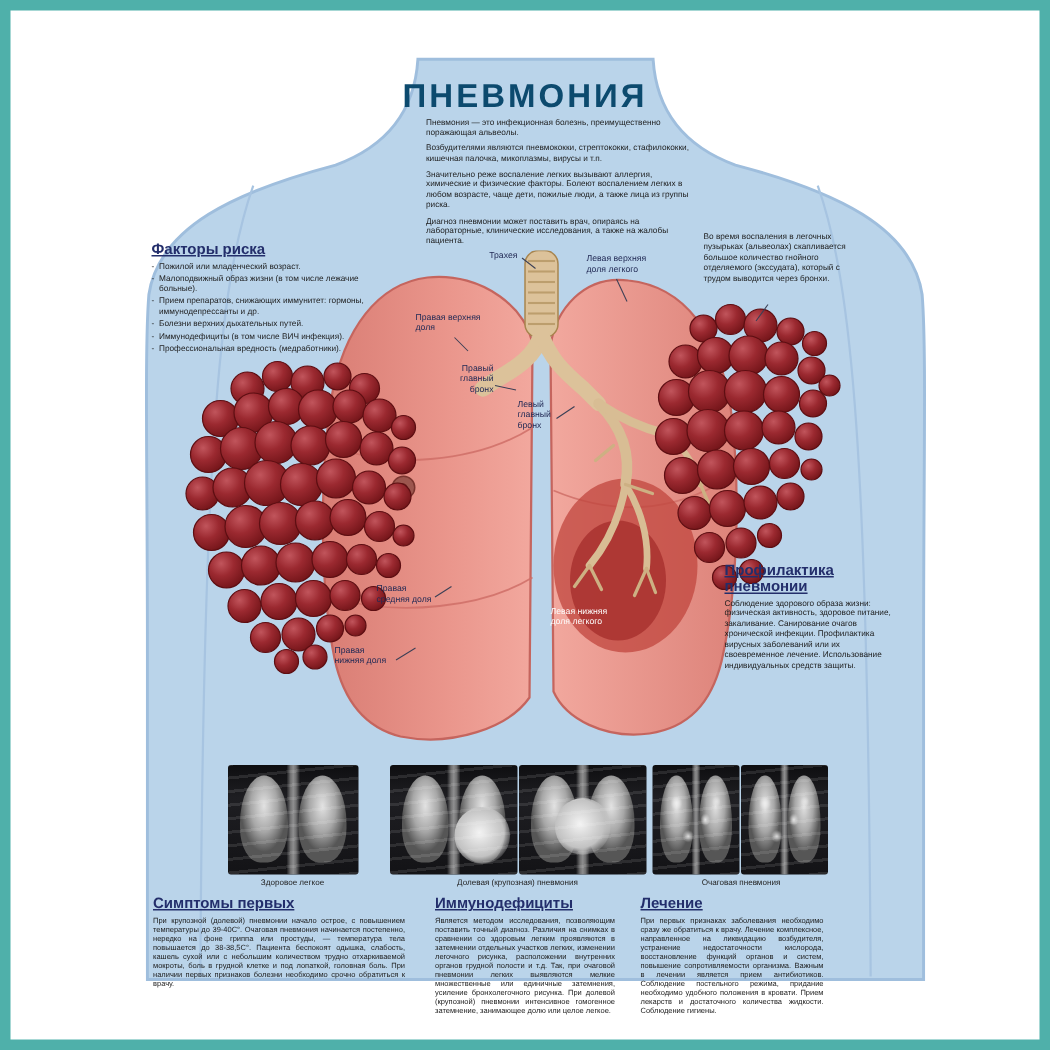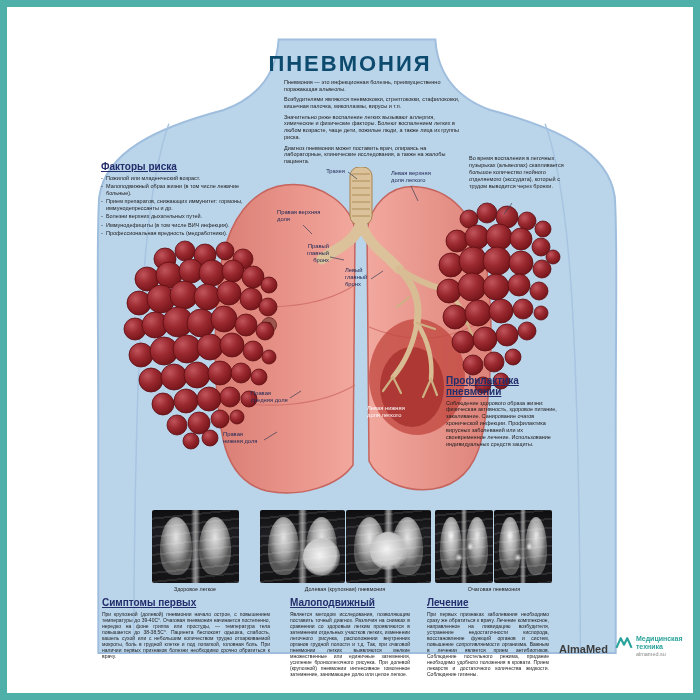--- a/index.html
+++ b/index.html
@@ -11,21 +11,21 @@
   .title{position:absolute;left:0;right:0;top:44px;margin:0;text-align:center;font-size:22px;font-weight:bold;letter-spacing:2px;color:#0c4a6e;z-index:3;}
   .smalltext{font-size:5.5px;line-height:1.25;color:#1c1c1c;}
   .intro{position:absolute;left:277px;top:72px;width:178px;z-index:3;}
   .intro p{margin:0 0 3.5px;}
   .risk{position:absolute;left:94px;top:154px;width:164px;z-index:1;}
   .sec-title{font-size:10px;font-weight:bold;color:#232e6b;margin:0 0 2.5px;text-decoration:underline;}
   .risk ul{margin:0;padding:0;list-style:none;}
   .risk li{margin:0 0 1.5px;padding-left:5px;position:relative;}
   .risk li::before{content:"-";position:absolute;left:0;top:0;}
   .exudate{position:absolute;left:462px;top:148px;width:104px;z-index:3;}
-  .prevention{position:absolute;left:439px;top:368px;width:114px;z-index:5;}
+  .prevention{position:absolute;left:476px;top:368px;width:114px;z-index:5;}
   .lbl{position:absolute;font-size:5.8px;line-height:1.18;color:#222a55;z-index:5;}
   .lbl.white{color:#fdfdfd;}
   .xr{position:absolute;top:503px;height:73px;background:linear-gradient(180deg,#0e0e10,#1e1e22 30%,#131316);overflow:hidden;border-radius:2px;z-index:3;}
   .xr .field{position:absolute;top:9%;width:37%;height:80%;border-radius:50% 50% 42% 42%/55% 55% 40% 40%;background:radial-gradient(55% 60% at 50% 35%,#e2e2e2,#a7a7a7 50%,#565656 88%);}
   .xr .field.l{left:9%;}.xr .field.r{right:9%;}
   .xr .spine{position:absolute;left:45%;width:10%;top:0;height:100%;background:linear-gradient(90deg,transparent,#8f8f8f 30%,#b5b5b5 50%,#8f8f8f 70%,transparent);opacity:.75;}
   .xr .ribs{position:absolute;inset:0;background:repeating-linear-gradient(-6deg,rgba(255,255,255,.10) 0 2px,transparent 2px 9px);}
   .xr .blotch{position:absolute;border-radius:50%;}
   .xr.lobar .blotch{left:50%;top:38%;width:44%;height:52%;background:radial-gradient(circle at 45% 45%,#f3f3f3,#c2c2c2 55%,rgba(194,194,194,0) 78%);}
   .xr.focal .blotch{left:6%;top:12%;width:88%;height:76%;border-radius:0;background:
@@ -298,35 +298,23 @@
 
   <div class="xcap" style="left:188px;">Здоровое легкое</div>
   <div class="xcap" style="left:338px;">Долевая (крупозная) пневмония</div>
   <div class="xcap" style="left:487px;">Очаговая пневмония</div>
 
   <div class="bsec" style="left:95px;width:168px;">
     <div class="sec-title">Симптомы первых</div>
     <div class="body">При крупозной (долевой) пневмонии начало острое, с повышением температуры до 39-40С°. Очаговая пневмония начинается постепенно, нередко на фоне гриппа или простуды, — температура тела повышается до 38-38,5С°. Пациента беспокоят одышка, слабость, кашель сухой или с небольшим количеством трудно отхаркиваемой мокроты, боль в грудной клетке и под лопаткой, головная боль. При наличии первых признаков болезни необходимо срочно обратиться к врачу.</div>
   </div>
   <div class="bsec" style="left:283px;width:120px;">
-    <div class="sec-title">Малоподвижный</div>
+    <div class="sec-title">Иммунодефициты</div>
     <div class="body">Является методом исследования, позволяющим поставить точный диагноз. Различия на снимках в сравнении со здоровым легким проявляются в затемнении отдельных участков легких, изменении легочного рисунка, расположении внутренних органов грудной полости и т.д. Так, при очаговой пневмонии легких выявляются мелкие множественные или единичные затемнения, усиление бронхолегочного рисунка. При долевой (крупозной) пневмонии интенсивное гомогенное затемнение, занимающее долю или целое легкое.</div>
   </div>
   <div class="bsec" style="left:420px;width:122px;">
     <div class="sec-title">Лечение</div>
     <div class="body">При первых признаках заболевания необходимо сразу же обратиться к врачу. Лечение комплексное, направленное на ликвидацию возбудителя, устранение недостаточности кислорода, восстановление функций органов и систем, повышение сопротивляемости организма. Важным в лечении является прием антибиотиков. Соблюдение постельного режима, придание необходимо удобного положения в кровати. Прием лекарств и достаточного количества жидкости. Соблюдение гигиены.</div>
   </div>
 
-  <div class="footer">
-    <span class="brand">AlmaMed</span>
-    <div class="brandcol">
-      <div class="brandrow">
-        <svg width="18" height="13" viewBox="0 0 16 12">
-          <path d="M1,11 L5,2 L8,8 L11,2 L15,11" fill="none" stroke="#2ba39b" stroke-width="2" stroke-linejoin="round"></path>
-        </svg>
-        <span class="tagline">Медицинская техника</span>
-      </div>
-      <span class="site">almamed.su</span>
-    </div>
-  </div>
 
 </div>
 </div>
 
 </body></html>

